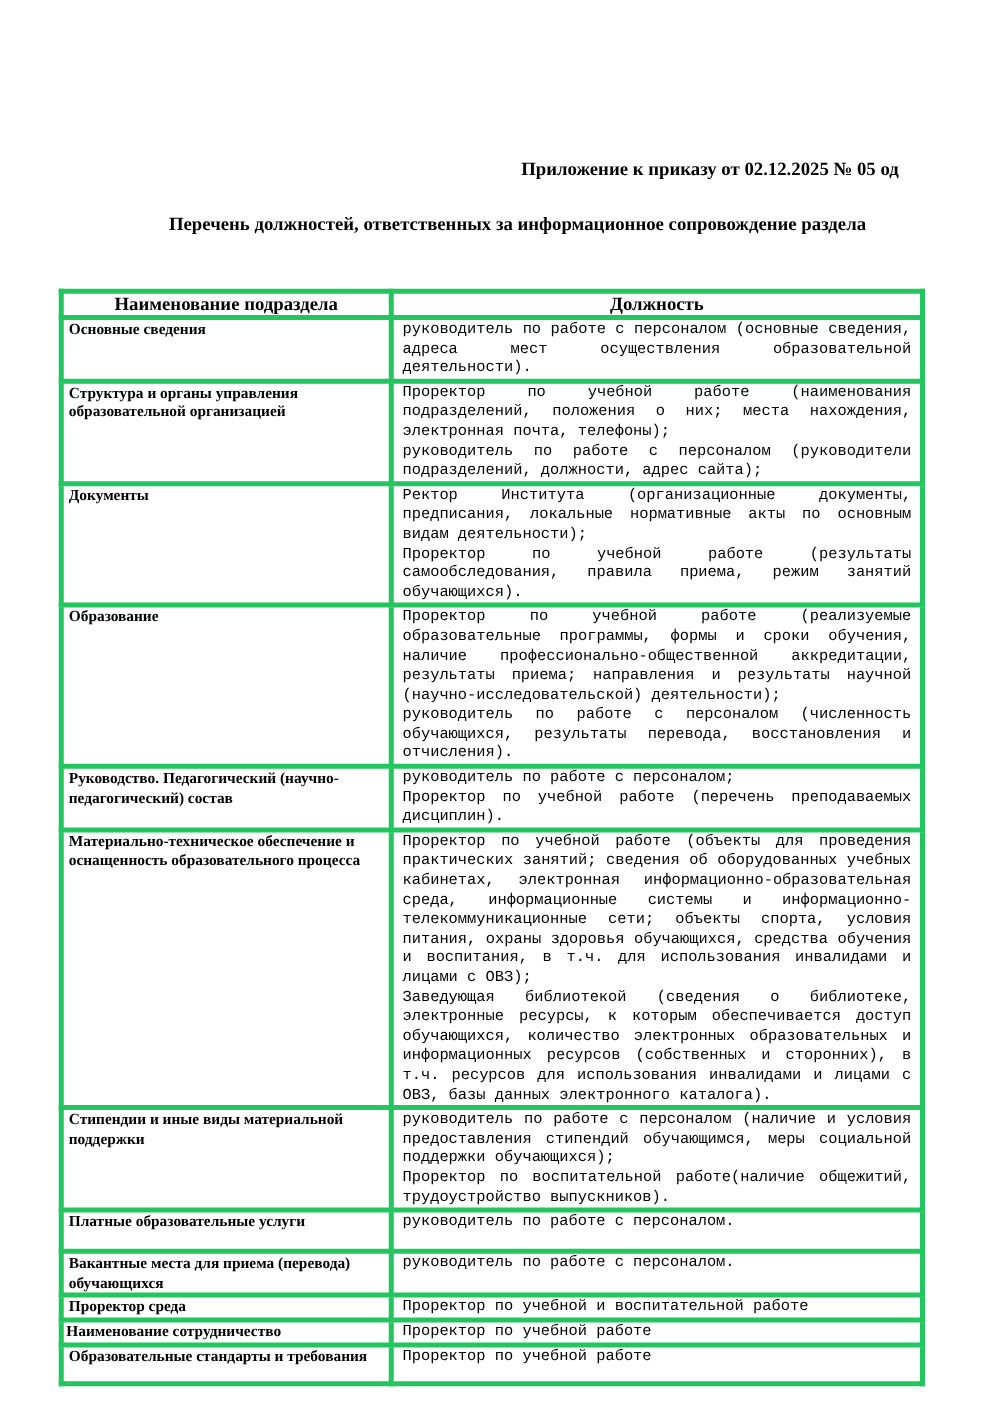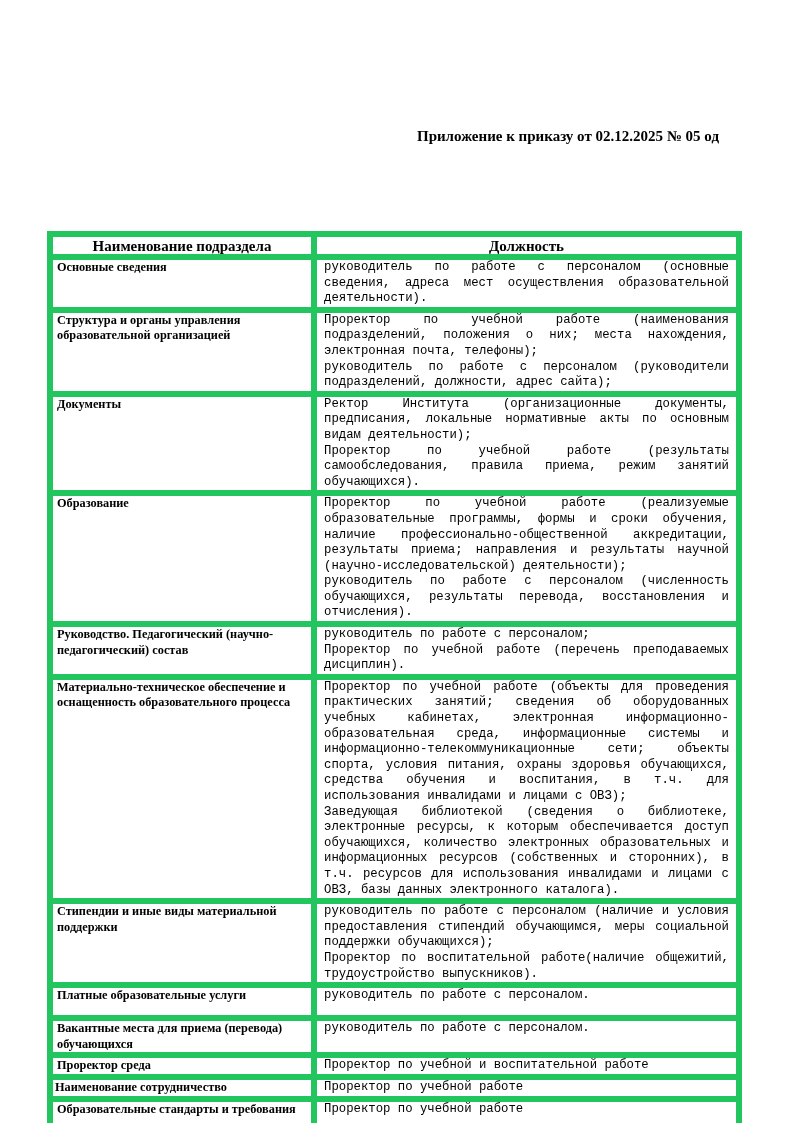--- a/index.html
+++ b/index.html
@@ -5,33 +5,34 @@
   html, body { margin: 0; padding: 0; background: #ffffff; }
   body { width: 794px; height: 1123px; position: relative; overflow: hidden;
          font-family: "Liberation Serif", "DejaVu Serif", serif; color: #000; }
   .annex { position: absolute; top: 128px; right: 75px; font-size: 15px; font-weight: bold; white-space: nowrap; }
   .title { position: absolute; top: 170px; left: 47px; width: 734px; text-align: center;
            font-size: 15px; font-weight: bold; line-height: 21px; }
   .title div { white-space: nowrap; }
   table { position: absolute; top: 231px; left: 47px; width: 689px; border-collapse: collapse;
           table-layout: fixed; font-size: 12.3px; line-height: 15.6px; }
   col.c1 { width: 264px; } col.c2 { width: 425px; }
-  td, th { border: 6px solid #22c55e; vertical-align: top; padding: 0 7px; }
+  td, th { border: 4px solid #22c55e; vertical-align: top; padding: 0 7px; }
   th { font-size: 15px; font-weight: bold; text-align: center; line-height: 16px; padding-top: 1px; }
   td.name { font-weight: bold; text-align: left; padding: 0 4px; }
   td.name.left { text-align: left; padding-left: 2px; }
   td.pos { text-align: justify; font-family: Liberation Mono, monospace; }
   td.pos p { margin: 0; }
   tr.dark td { border-top: 1.4px solid #222; }
 </style>
 </head>
 <body>
 
 <div class="annex">Приложение к приказу от 02.12.2025 № 05 од</div>
 <div class="title">
+  <div>Перечень должностей, ответственных за информационное сопровождение раздела</div>
 </div>
 
 <table>
   <colgroup>
       <col class="c1">
       <col class="c2">
     </colgroup>
   <thead>
     <tr>
       <th>Наименование подраздела</th>

